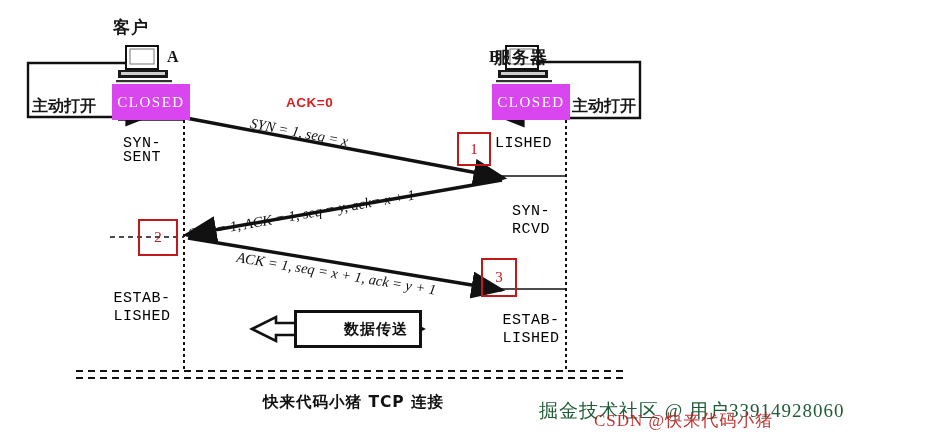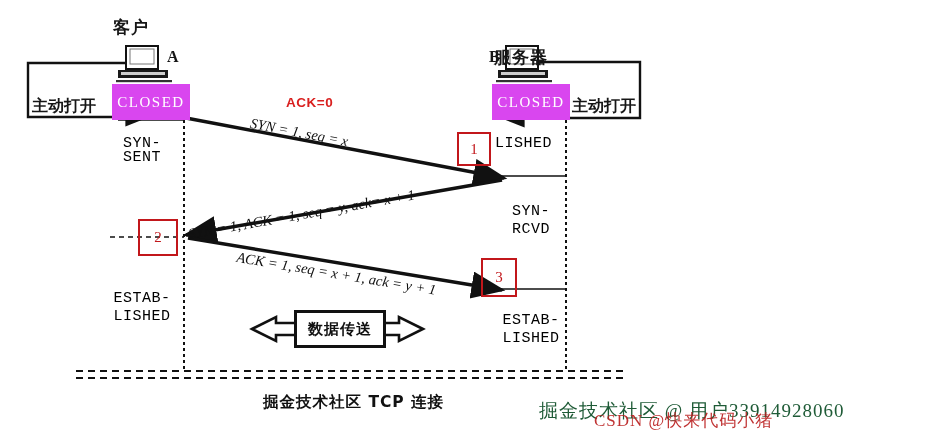--- a/index.html
+++ b/index.html
@@ -45,20 +45,21 @@
   .ackzero{
     position:absolute;color:#d9201f;font-weight:700;font-size:13.5px;
     font-family:"Liberation Sans", sans-serif;letter-spacing:.5px;
   }
 
   .databox{
     position:absolute;border:3px solid #111;background:#fff;
     display:flex;align-items:center;justify-content:center;
     font-family:"DejaVu Sans", sans-serif;font-weight:700;font-size:15px;color:#111;
     letter-spacing:1px;
+    padding-left:36px;
   }
 
   .caption{
     position:absolute;font-family:"DejaVu Sans", sans-serif;font-weight:700;
     font-size:15.5px;color:#111;letter-spacing:1px;
   }
 
   .wm{position:absolute;white-space:nowrap;pointer-events:none;}
   .wm1{
     color:#14532d;font-family:Liberation Serif, serif;font-size:19px;
@@ -167,18 +168,18 @@
   <div class="marker" style="left:481px;top:258px;width:32px;height:35px;">3</div>
 
   <div class="msg" style="left:252px;top:115px;transform:rotate(10.7deg);">SYN = 1, seq = x</div>
 
   <div class="msg" style="left:187px;top:226px;transform:rotate(-9.9deg);">SYN = 1, ACK = 1, seq = y, ack= x + 1</div>
 
   <div class="msg" style="left:238px;top:249px;transform:rotate(9.4deg);">ACK = 1, seq = x + 1, ack = y + 1</div>
 
   <div class="databox" style="left:294px;top:310px;width:86px;height:32px;">数据传送</div>
 
-  <div class="caption" style="left:263px;top:392px;">掘金技术社区 TCP 连接</div>
+  <div class="caption" style="left:263px;top:392px;">快来代码小猪 TCP 连接</div>
 
   <div class="wm wm1" style="left:539px;top:398px;">掘金技术社区 @ 用户33914928060</div>
   <div class="wm wm2" style="left:594px;top:409px;">CSDN @快来代码小猪</div>
 
 </div>
 
 </body></html>

